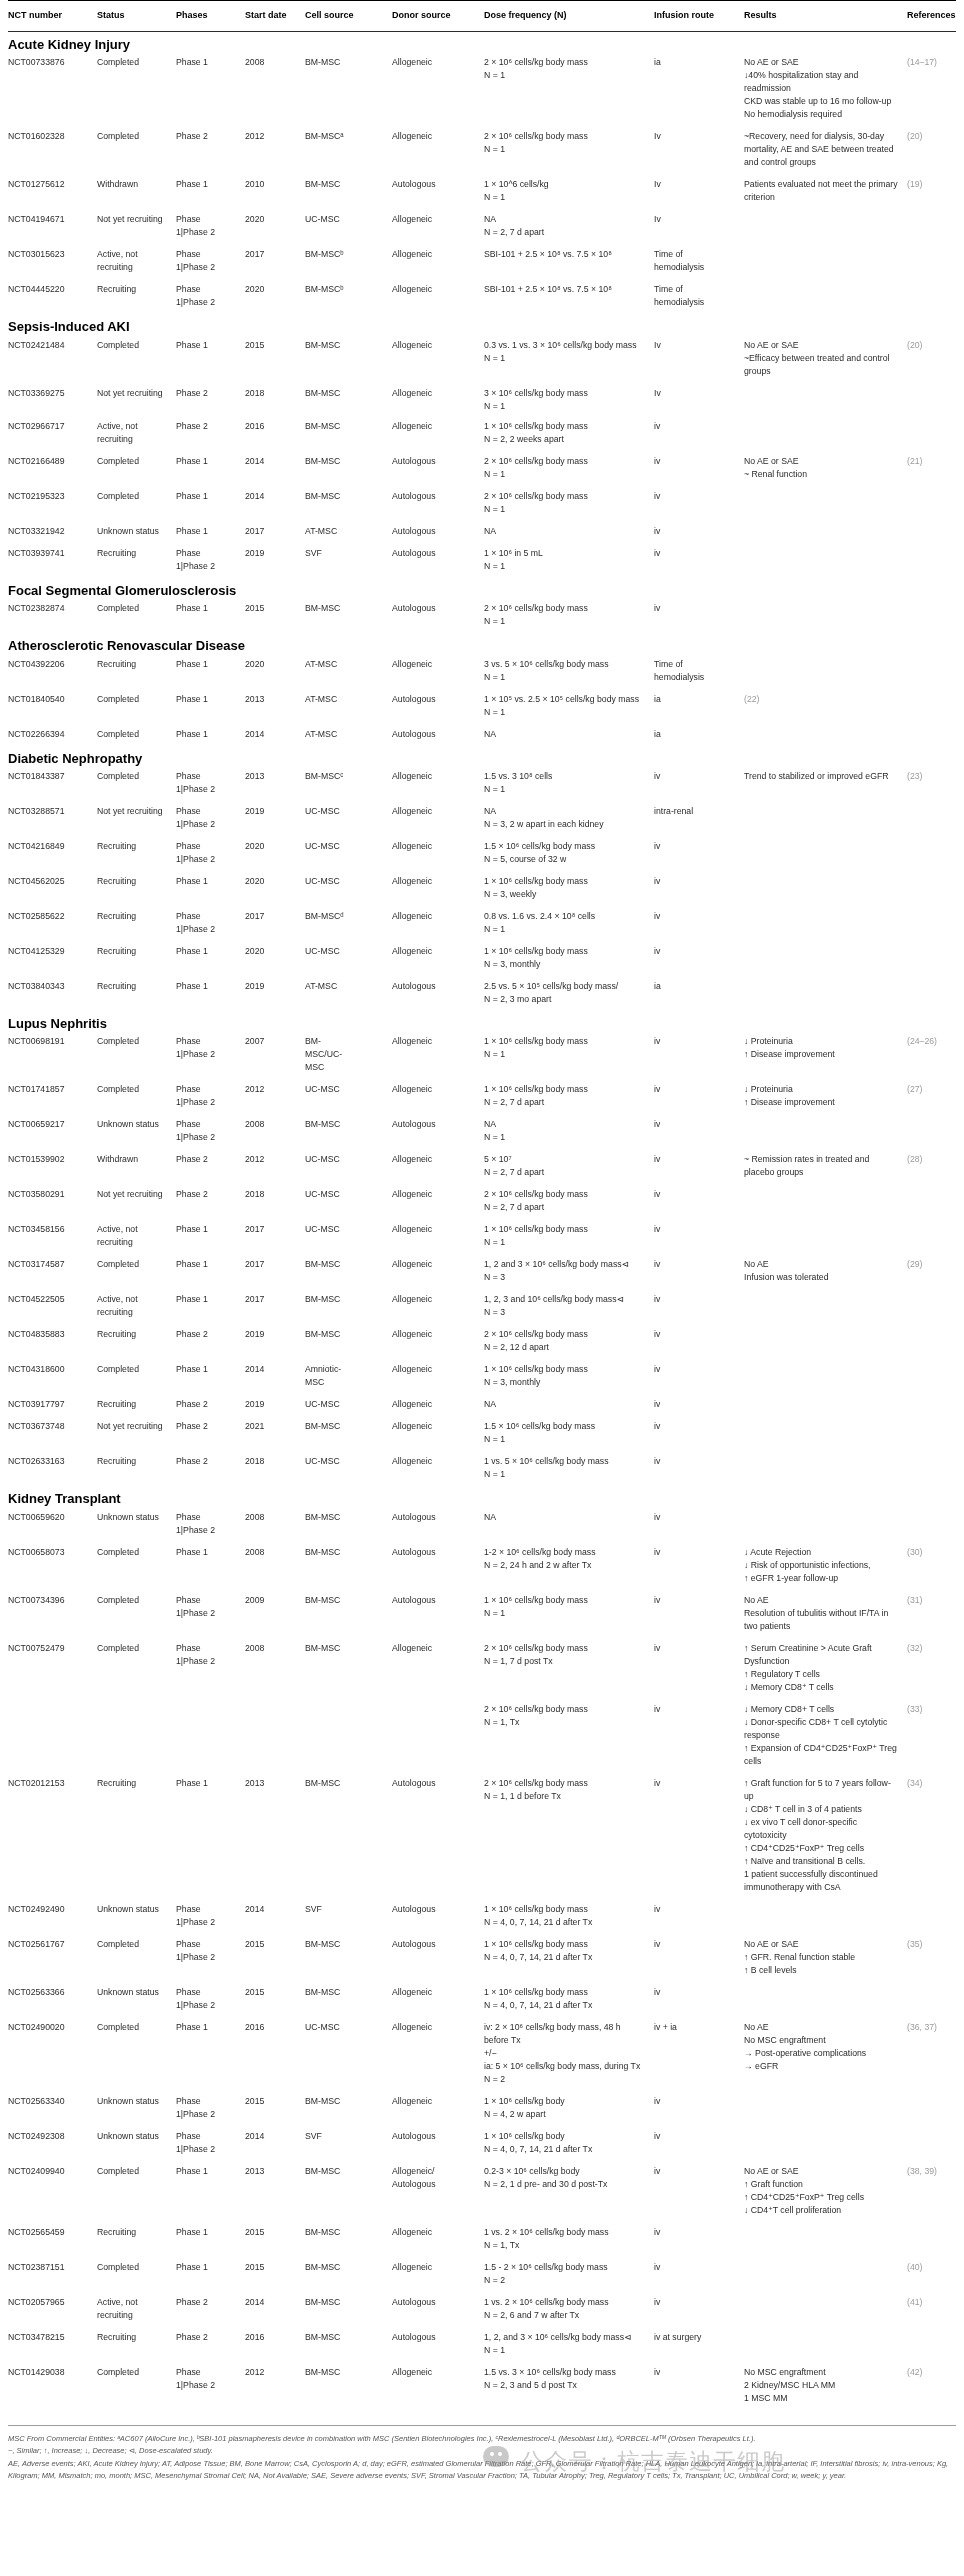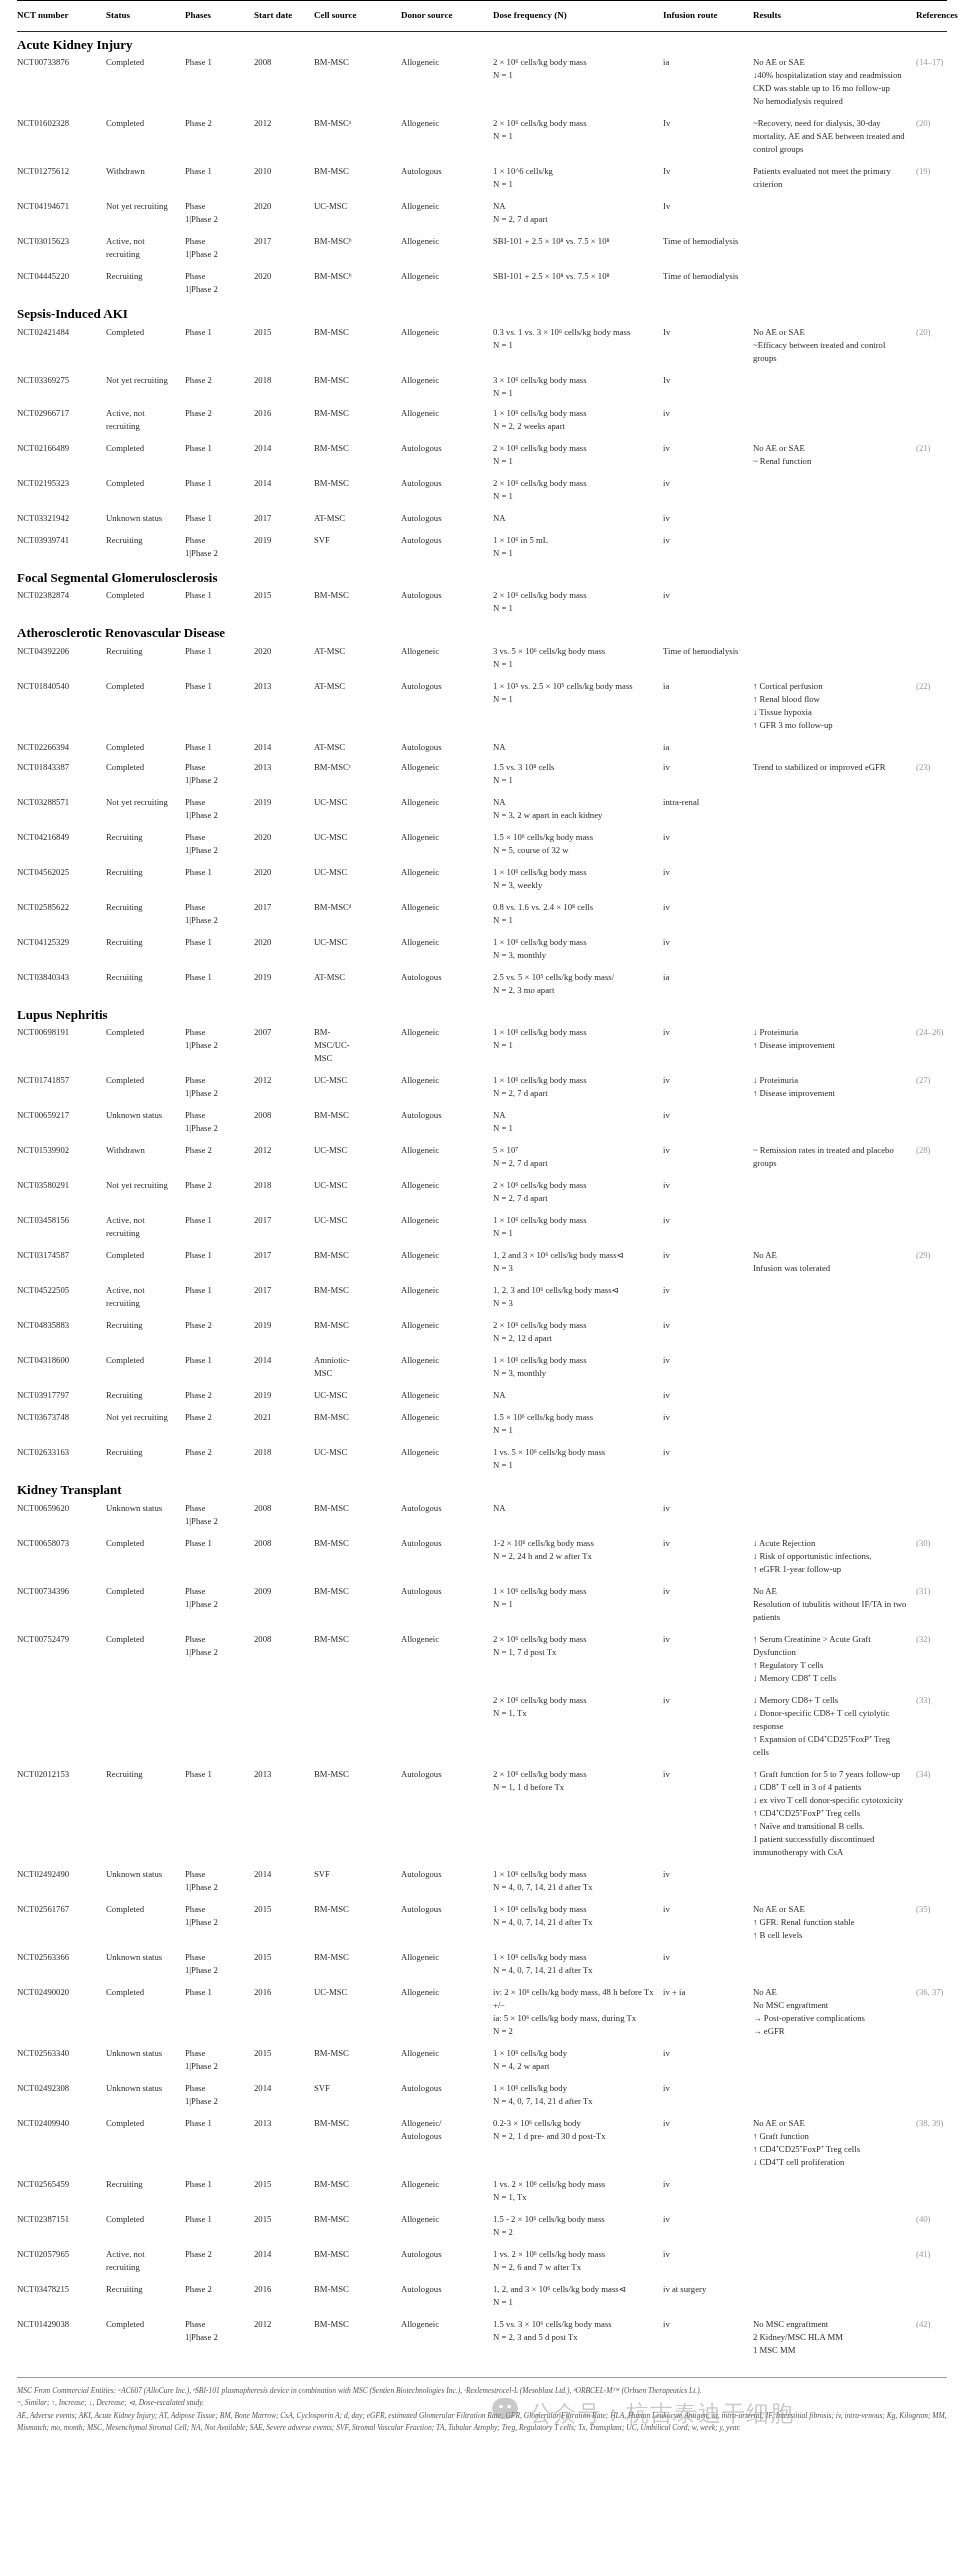--- a/index.html
+++ b/index.html
@@ -3,21 +3,21 @@
 <meta charset="utf-8">
 <style>
   * { margin:0; padding:0; box-sizing:border-box; }
   html,body { background:#ffffff; }
   body {
     width:964px;
     font-family:"Liberation Sans","DejaVu Sans",sans-serif;
     color:#2b2b2b;
     -webkit-font-smoothing:antialiased;
   }
-  .page { width:964px; min-height:2576px; padding:0 17px; position:relative;font-family:Liberation Serif, serif; }
+  .page { width:964px; min-height:2576px; padding:0 8px; position:relative; }
 
   .ttable { border-top:1.5px solid #000; }
   .trow {
     display:grid;
     grid-template-columns:89px 79px 69px 60px 87px 92px 170px 90px 163px 59px;
     align-items:start;
   }
   .trow > div {
     font-size:8.7px;
     line-height:13px;
@@ -309,39 +309,36 @@
         <div class="trow">
           <div>NCT01840540</div>
           <div>Completed</div>
           <div>Phase 1</div>
           <div>2013</div>
           <div>AT-MSC</div>
           <div>Autologous</div>
           <div>1 × 10⁵ vs. 2.5 × 10⁵ cells/kg body mass
 N = 1</div>
           <div>ia</div>
-          <div>↑ Cortical perfusion
-↑ Renal blood flow
-↓ Tissue hypoxia
-↑ GFR 3 mo follow-up</div>
           <div class="refs">(22)</div>
         </div>
         <div class="trow">
           <div>NCT02266394</div>
           <div>Completed</div>
           <div>Phase 1</div>
           <div>2014</div>
           <div>AT-MSC</div>
           <div>Autologous</div>
           <div>NA</div>
           <div>ia</div>
           <div></div>
           <div class="refs"></div>
         </div>
       </div>
+      <div class="section-title">Diabetic Nephropathy</div>
       <div class="body-rows">
         <div class="trow">
           <div>NCT01843387</div>
           <div>Completed</div>
           <div>Phase
 1|Phase 2</div>
           <div>2013</div>
           <div>BM-MSCᶜ</div>
           <div>Allogeneic</div>
           <div>1.5 vs. 3 10⁸ cells

